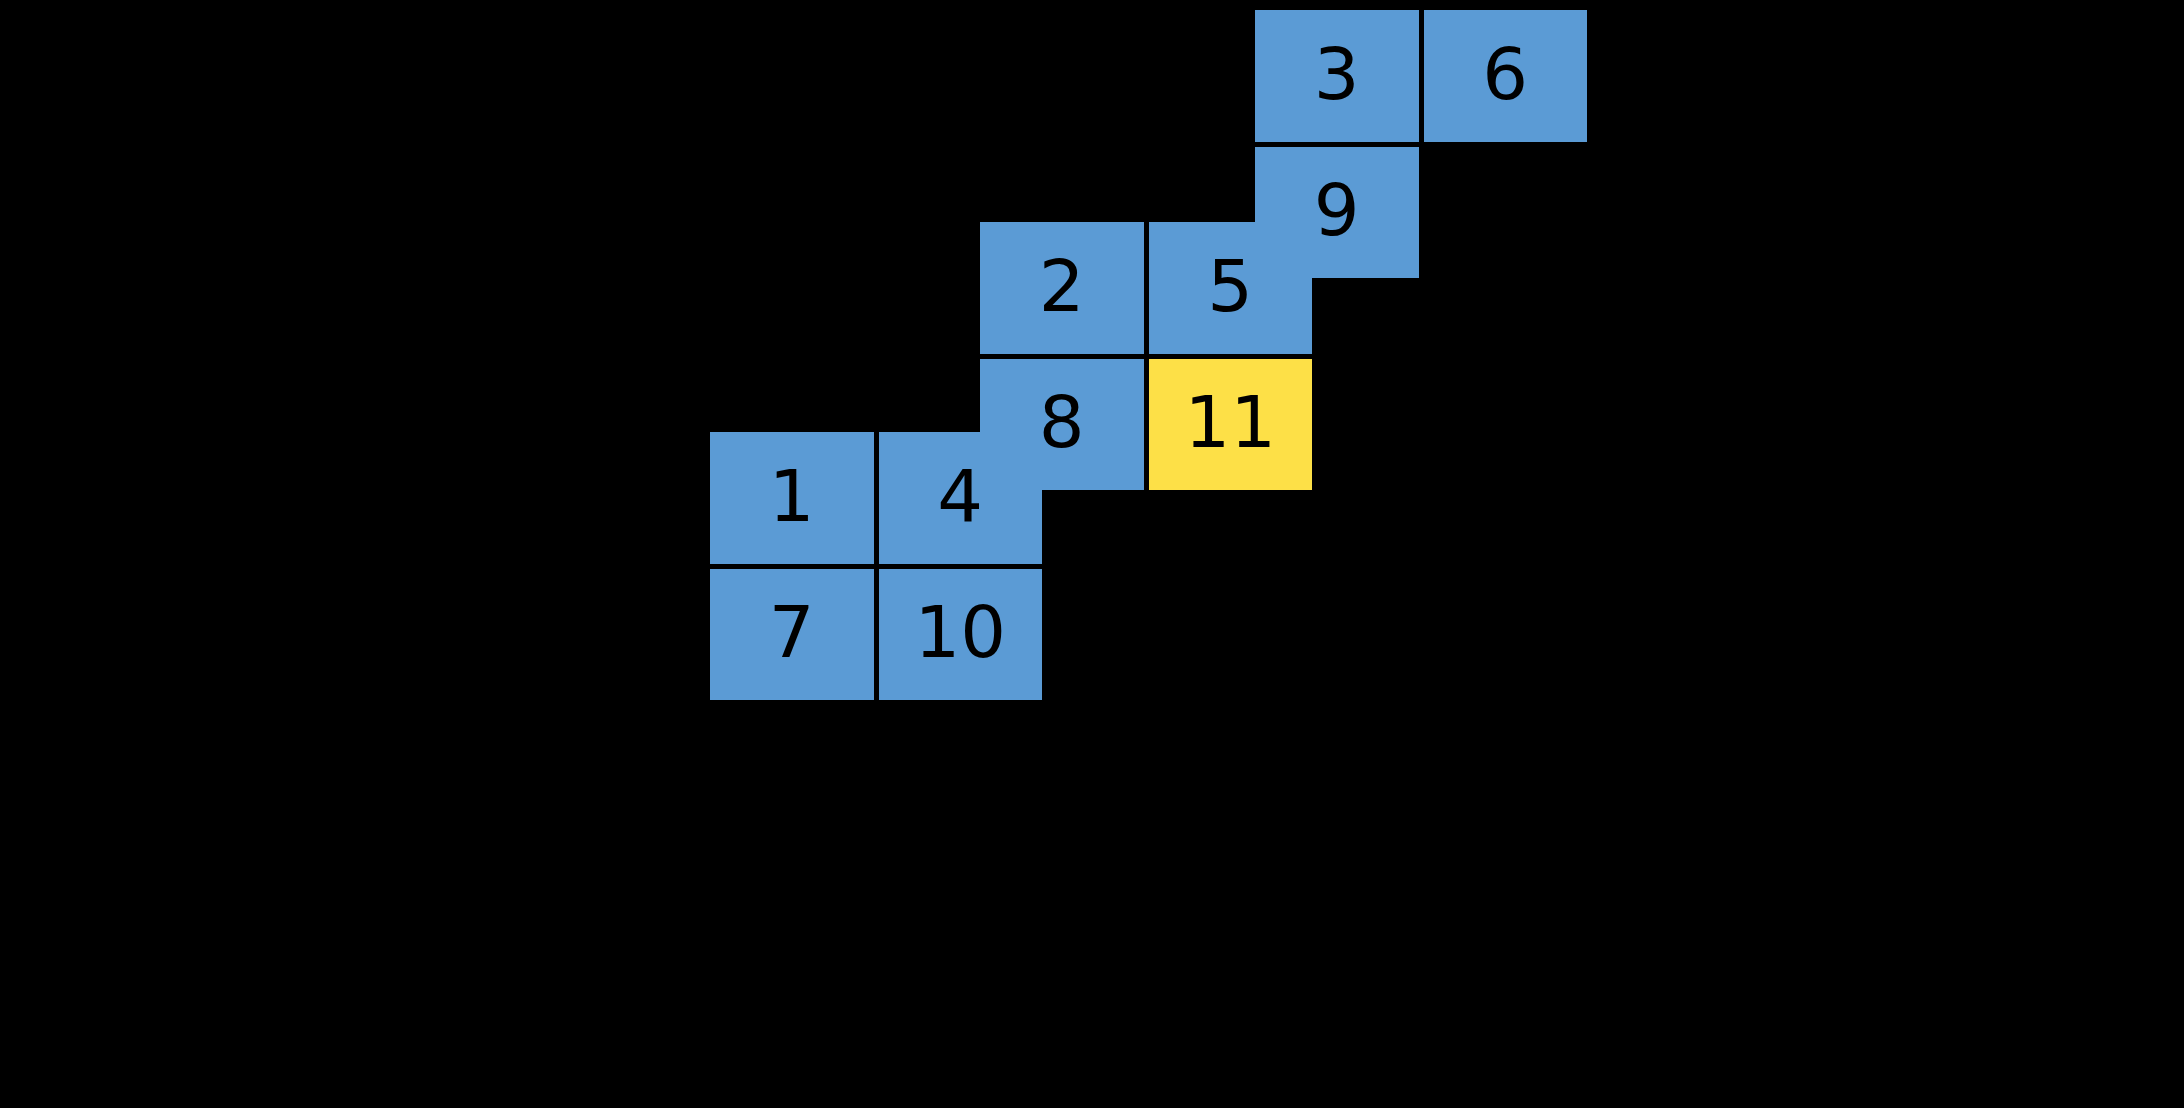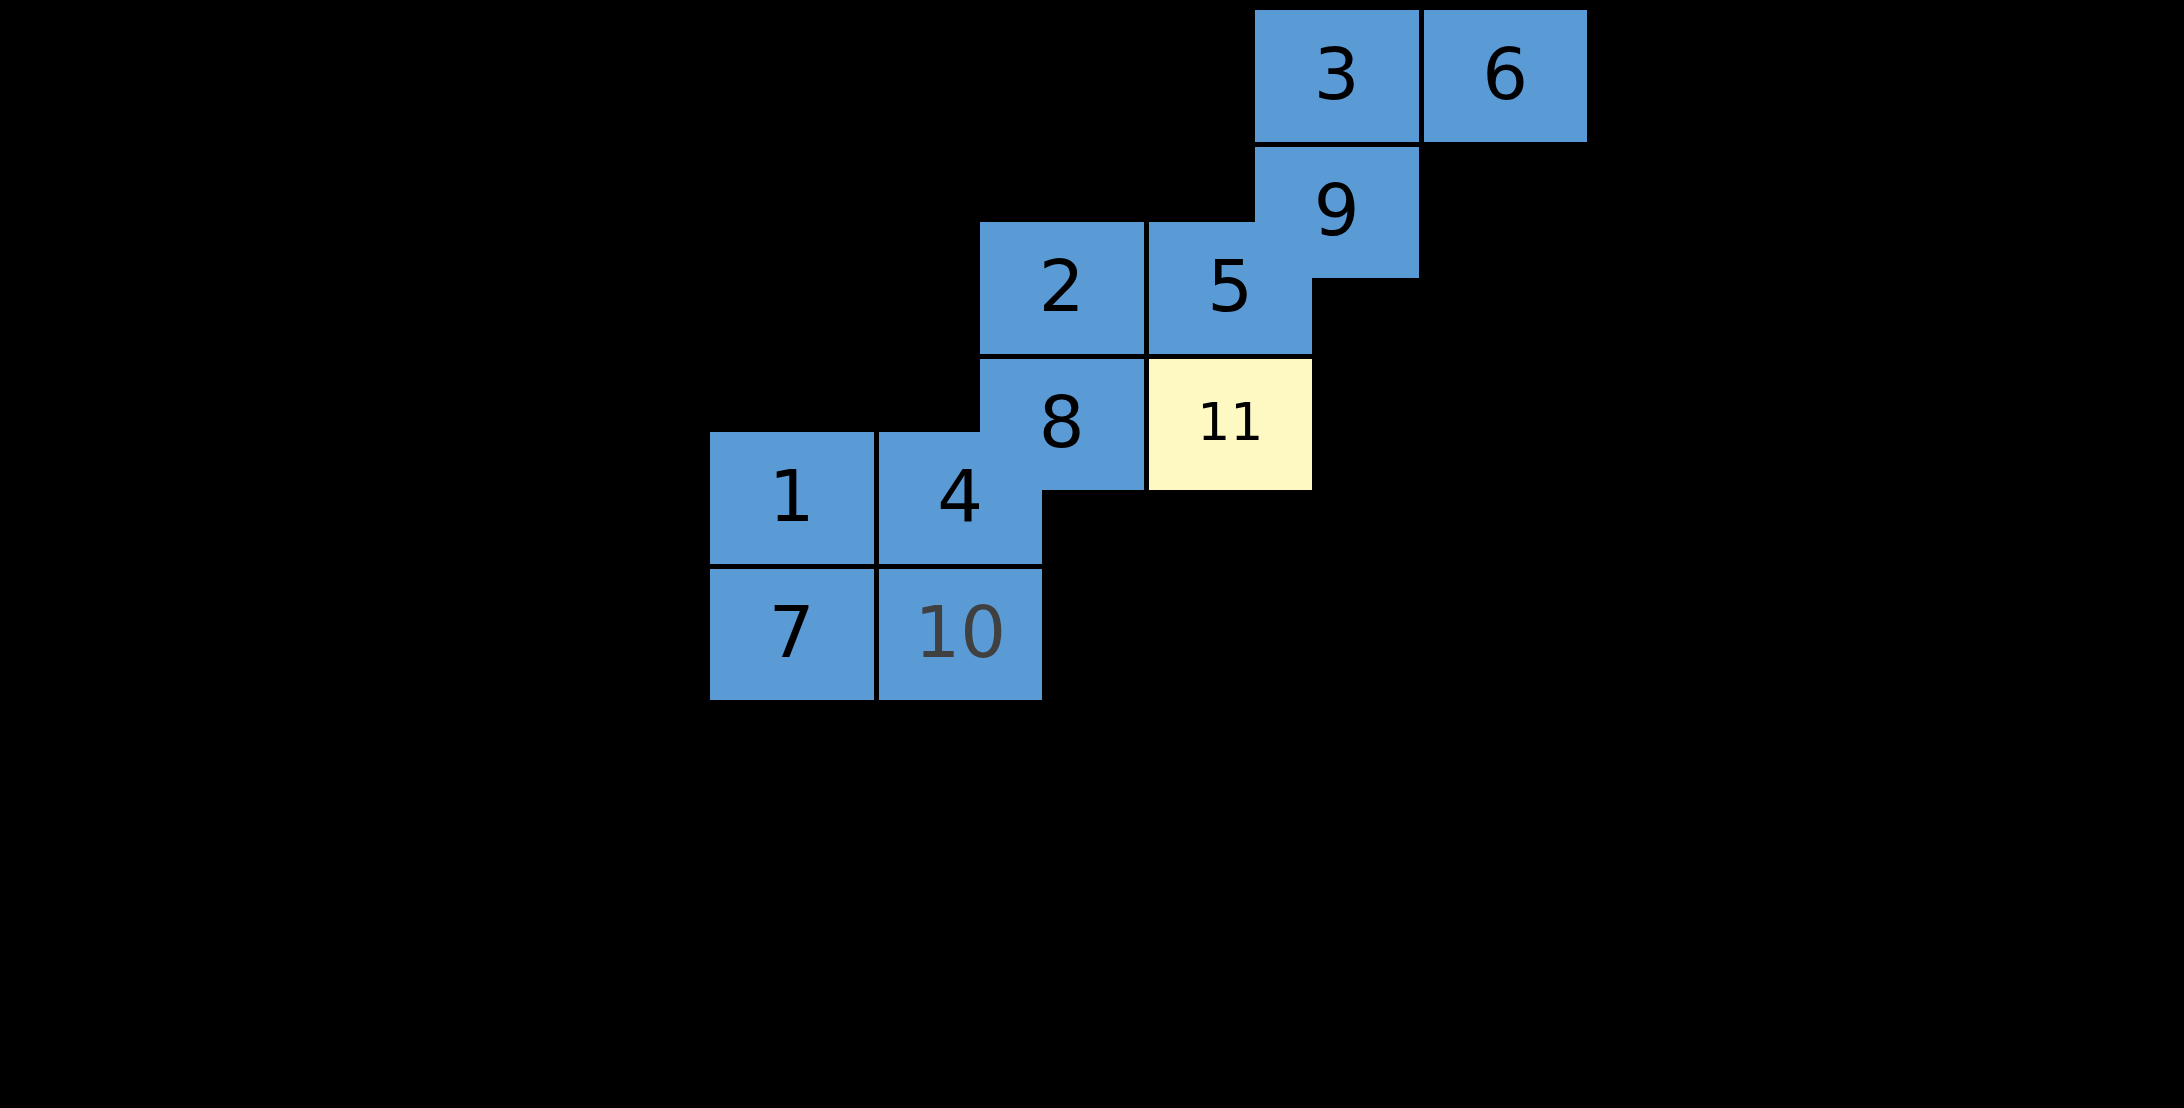--- a/index.html
+++ b/index.html
@@ -63,31 +63,31 @@
     <div class="block" style="left: 980px; top: 222px; width: 332px; height: 268px; z-index: 98; gap: 5px; background: rgb(0, 0, 0);">
       <div class="cell" style="background: rgb(91, 155, 213); color: rgb(0, 0, 0); font-size: 72px;">
         <span class="cell-label">2</span>
       </div>
       <div class="cell" style="background: rgb(91, 155, 213); color: rgb(0, 0, 0); font-size: 72px;">
         <span class="cell-label">5</span>
       </div>
       <div class="cell" style="background: rgb(91, 155, 213); color: rgb(0, 0, 0); font-size: 72px;">
         <span class="cell-label">8</span>
       </div>
-      <div class="cell" style="background: #fef9c3; color: rgb(0, 0, 0); font-size: 52px;">
+      <div class="cell" style="background: #fde047; color: rgb(0, 0, 0); font-size: 72px;">
         <span class="cell-label">11</span>
       </div>
     </div>
     <div class="block" style="left: 710px; top: 432px; width: 332px; height: 268px; z-index: 97; gap: 5px; background: rgb(0, 0, 0);">
       <div class="cell" style="background: rgb(91, 155, 213); color: rgb(0, 0, 0); font-size: 72px;">
         <span class="cell-label">1</span>
       </div>
       <div class="cell" style="background: rgb(91, 155, 213); color: rgb(0, 0, 0); font-size: 72px;">
         <span class="cell-label">4</span>
       </div>
       <div class="cell" style="background: rgb(91, 155, 213); color: rgb(0, 0, 0); font-size: 72px;">
         <span class="cell-label">7</span>
       </div>
-      <div class="cell" style="background: rgb(91, 155, 213); color: #404040; font-size: 72px; align-items: center;">
+      <div class="cell" style="background: rgb(91, 155, 213); color: #000000; font-size: 72px; align-items: center;">
         <span class="cell-label">10</span>
       </div>
     </div>
   </div>
 
 </body></html>

